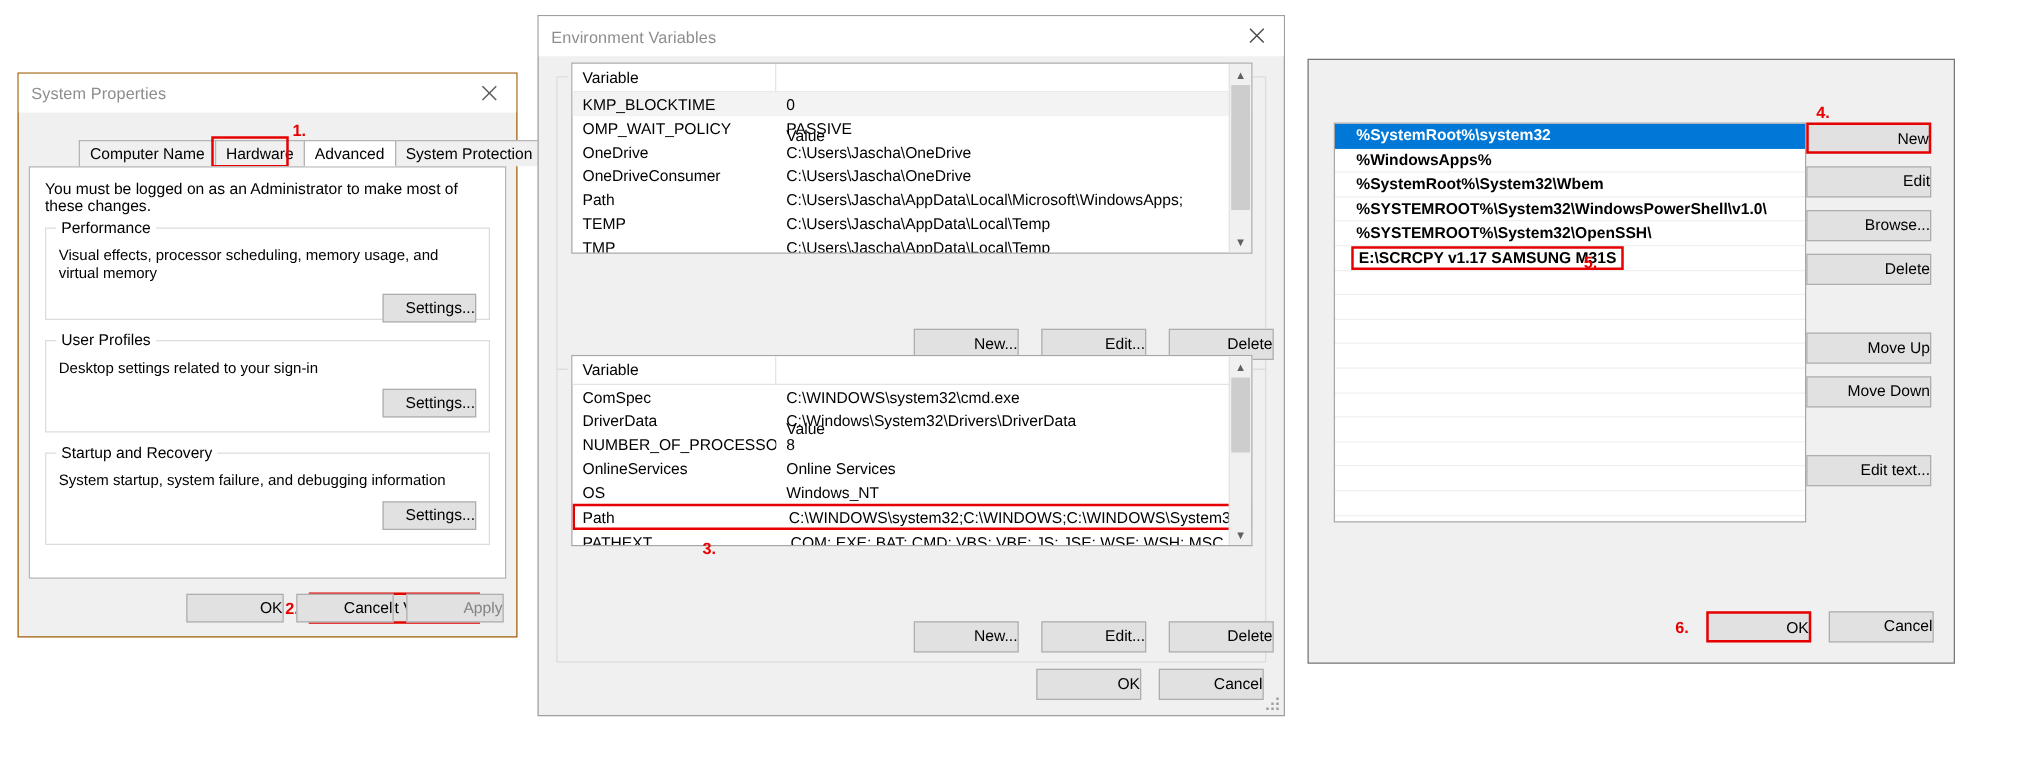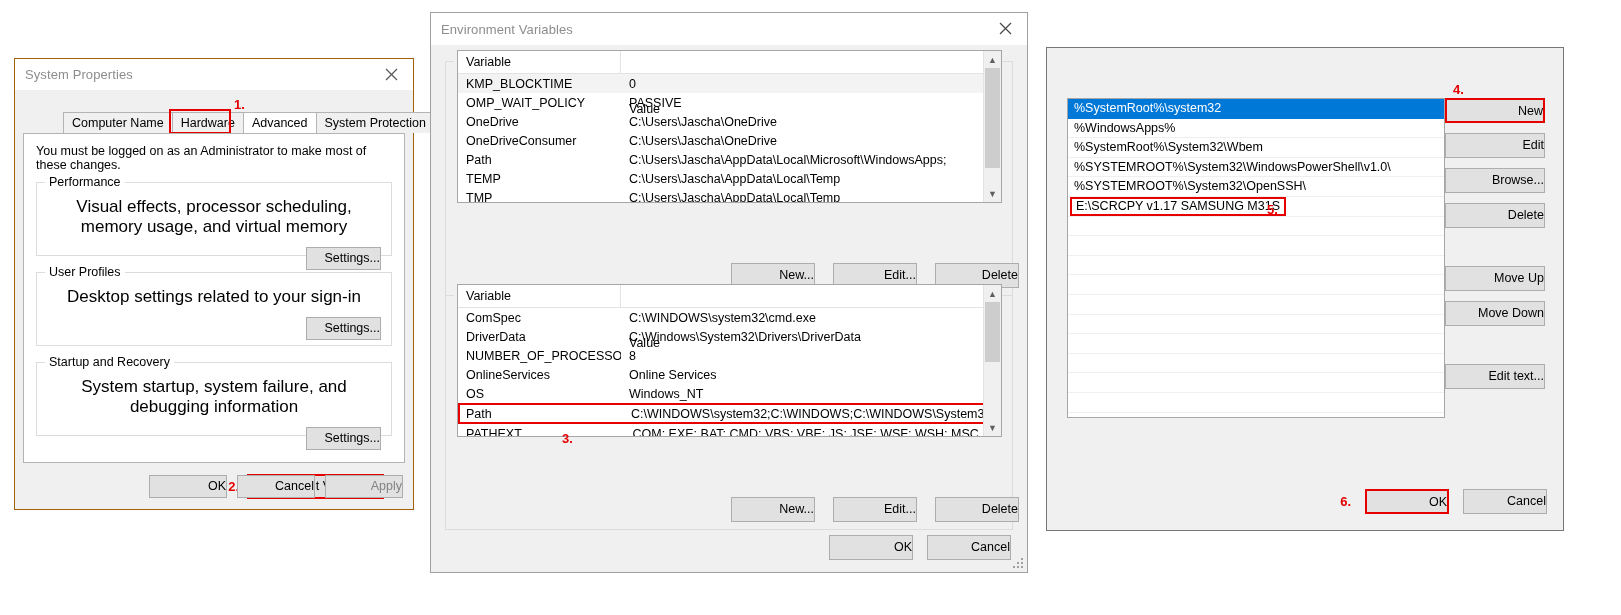--- a/index.html
+++ b/index.html
@@ -111,21 +111,21 @@
     box-sizing: border-box;
   }
   .group > .glabel {
     position: absolute;
     top: -8px;
     left: 8px;
     background: #ffffff;
     padding: 0 4px;
     font-size: 12.5px;
   }
-  .group .gtext { font-size: 17px; text-align: center; }
+  .group .gtext { font-size: 12px; }
   .btn {
     background: #e1e1e1;
     border: 1px solid #adadad;
     font-family: "Liberation Sans", sans-serif;
     font-size: 12.5px;
     color: #000;
     box-sizing: border-box;
     text-align: right;
     white-space: nowrap;
     padding: 0;
@@ -304,24 +304,25 @@
     height: 320px;
     background: #ffffff;
     border: 1px solid #a6a6a6;
     box-sizing: border-box;
     overflow: hidden;
   }
   .pl-row {
     height: 19.6px;
     line-height: 19.6px;
     font-size: 12.5px;
-    padding-left: 6px;
+    padding-left: 17px;
     border-bottom: 1px solid #efefef;
     white-space: nowrap;
     box-sizing: border-box;
+    font-weight: bold;
   }
   .pl-row.sel {
     background: #0078d7;
     color: #ffffff;
     border-bottom: 1px solid #0078d7;
   }
   .pl-row .marker {
     display: inline-block;
     border: 2px solid #e60000;
     padding: 0 4px;

